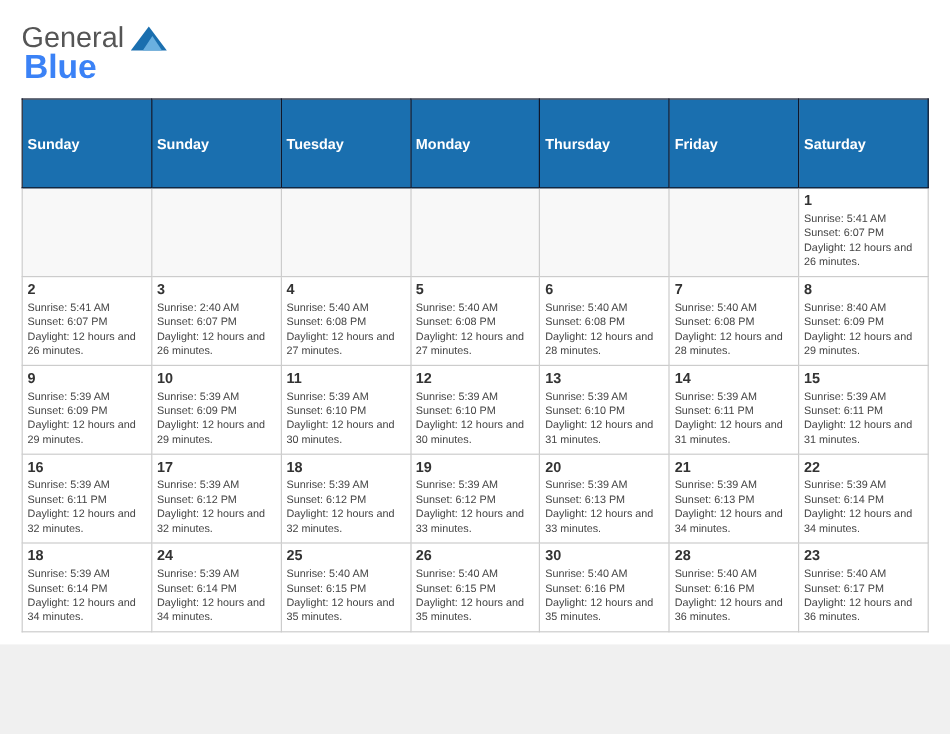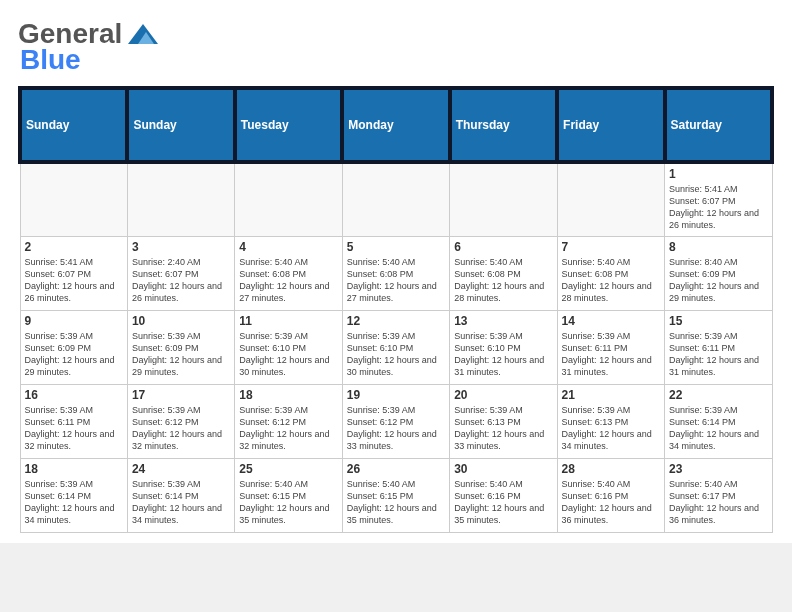--- a/index.html
+++ b/index.html
@@ -42,21 +42,21 @@
       border-collapse: collapse;
       table-layout: fixed;
     }
     .calendar th {
       background: #1a6faf;
       color: #fff;
       font-size: 12px;
       font-weight: bold;
       padding: 5px 4px;
       text-align: left;
-      border: 4px solid #0f172a;
+      border: 1px solid #0f172a;
     }
     .calendar td {
       border: 1px solid #ccc;
       vertical-align: top;
       padding: 3px 4px;
       font-size: 9.5px;
       color: #333;
       min-height: 70px;
       background: #fff;
     }
@@ -82,21 +82,21 @@
     .calendar tr:last-child { height: 74px; }
   </style>
 </head>
 <body>
 
 <div class="page">
   <div class="header">
     <div class="logo">
       <div>
         <div style="display:flex;align-items:center;">
-          <span style="font-size:28px;color:#555;font-weight:bold;">General</span>
+          <span style="font-size:24px;color:#555;font-weight:normal;">General</span>
           <svg width="38" height="28" viewBox="0 0 38 28" style="margin-left:2px;">
             <polygon points="4,24 19,4 34,24" fill="#1a6faf"></polygon>
             <polygon points="14,24 22,12 30,24" fill="#6ab0e0"></polygon>
           </svg>
         </div>
         <div style="font-size:28px;color:#3b82f6;font-weight:bold;margin-top:-6px;margin-left:2px;">Blue</div>
       </div>
     </div>
     <div class="title-block">
       <div class="month-title"></div>

